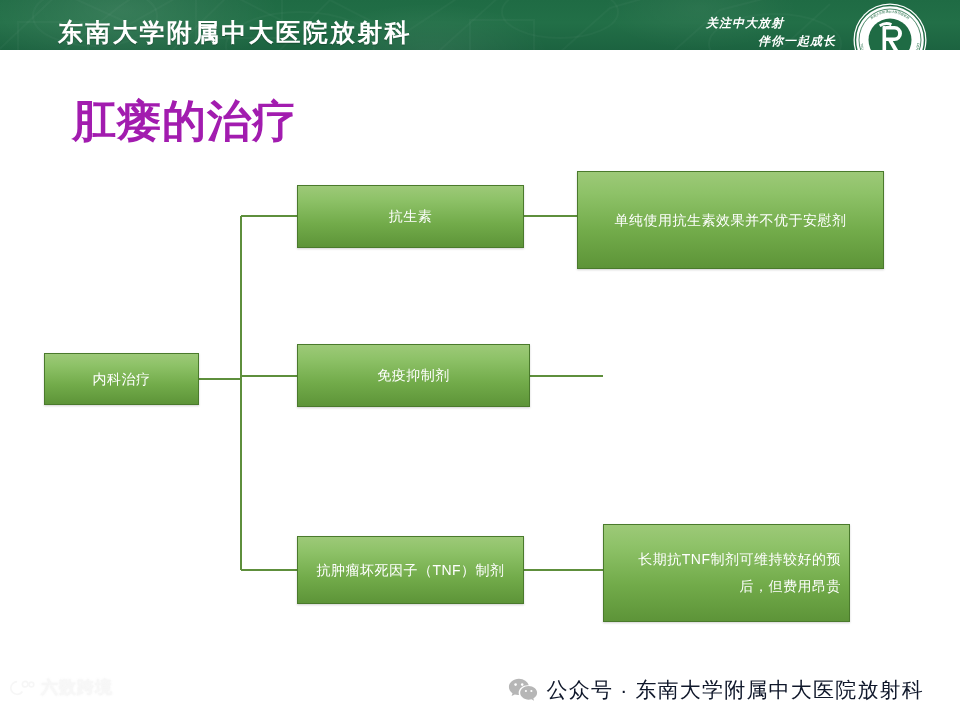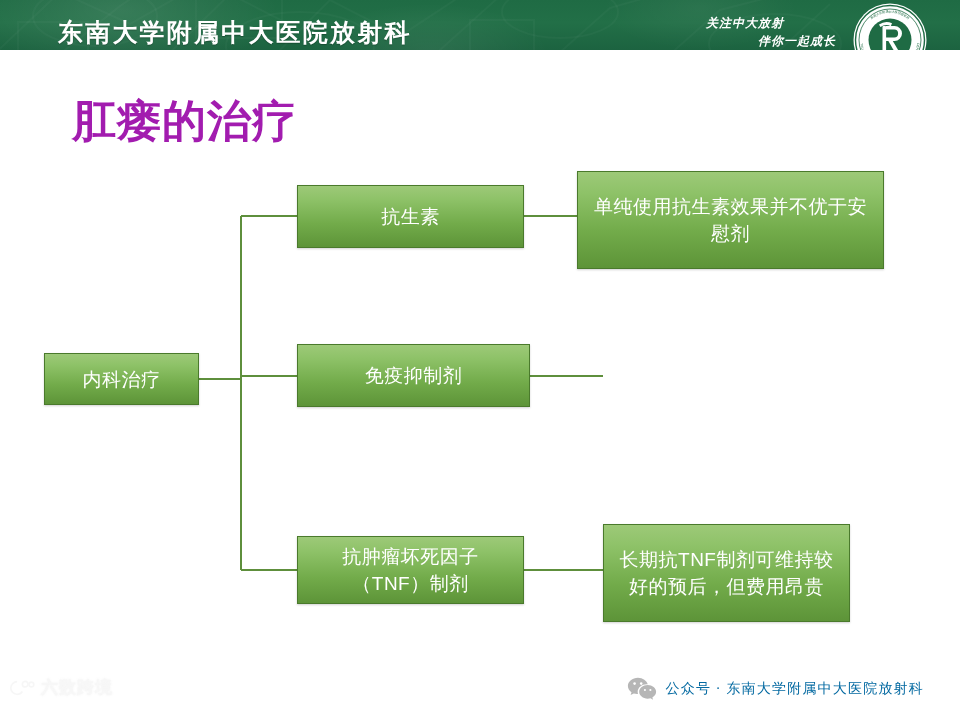--- a/index.html
+++ b/index.html
@@ -98,22 +98,22 @@
 
   .node {
     position: absolute;
     box-sizing: border-box;
     border: 1px solid #4a7a2c;
     background: linear-gradient(180deg, #9dc978 0%, #8ec268 22%, #72ab4a 62%, #5d9438 100%);
     color: #ffffff;
     display: flex;
     align-items: center;
     justify-content: center;
-    text-align: center;
-    font-size: 19px;
+    text-align: right;
+    font-size: 14px;
     line-height: 27px;
     letter-spacing: 0.5px;
     box-shadow: 0 1px 2px rgba(0,0,0,0.18);
     padding: 2px 8px;
   }
   .node-root {
     left: 44px; top: 353px;
     width: 155px; height: 52px;
   }
   .node-mid1 { left: 297px; top: 185px; width: 227px; height: 63px; }
@@ -140,25 +140,25 @@
     display: flex;
     align-items: center;
     gap: 9px;
   }
   .wechat-icon {
     width: 30px;
     height: 26px;
     display: block;
   }
   .footer-text {
-    color: #0369a1;
-    font-size: 14px;
+    color: #0f172a;
+    font-size: 21px;
     letter-spacing: 1.2px;
     white-space: nowrap;
-    font-family: Liberation Serif, serif;
+    font-family: Liberation Sans, sans-serif;
   }
   .watermark {
     position: absolute;
     left: 8px;
     top: 676px;
     display: flex;
     align-items: center;
     gap: 5px;
     opacity: 0.55;
   }

